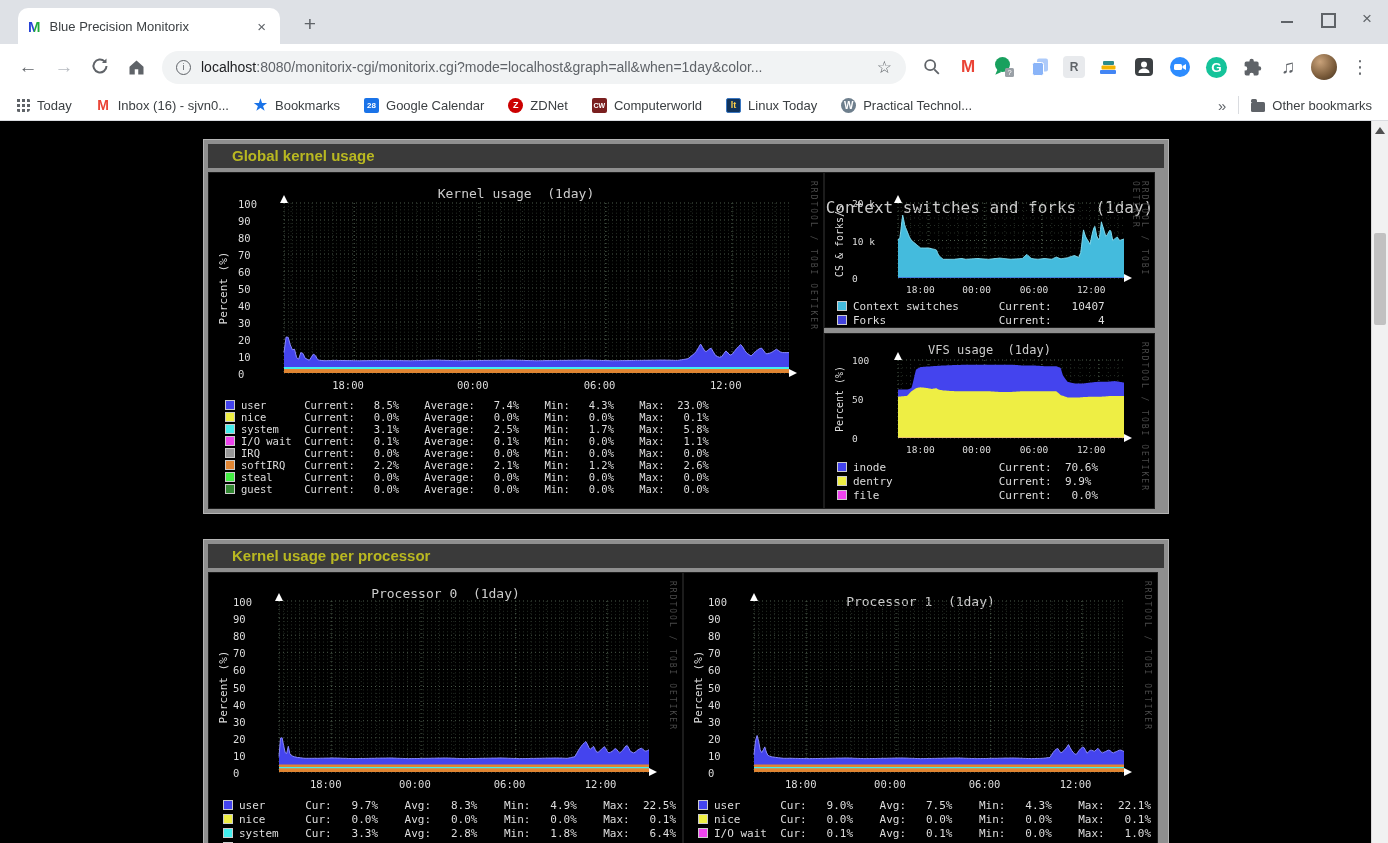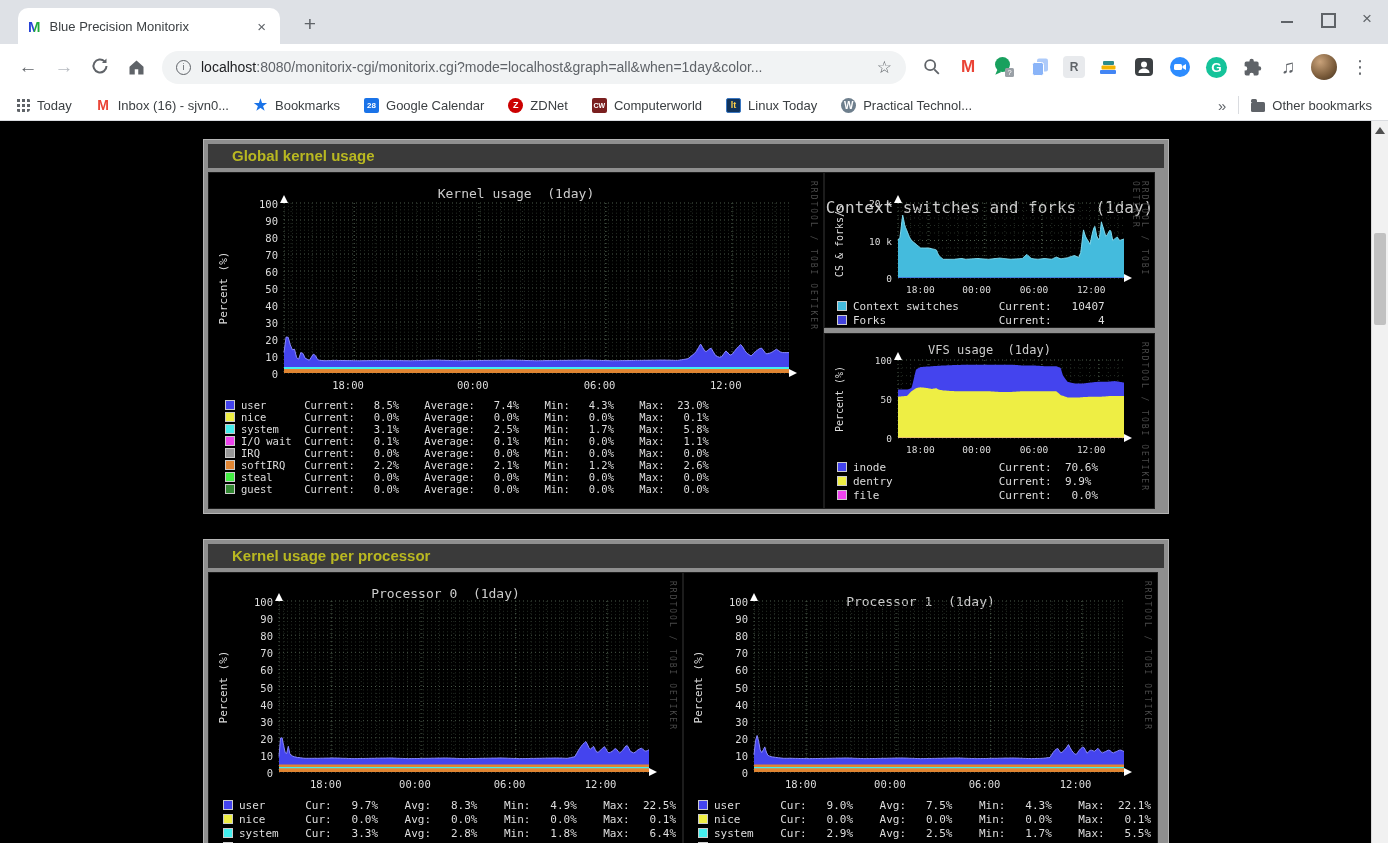--- a/index.html
+++ b/index.html
@@ -67,21 +67,21 @@
   .panel-row{display:flex;}
   .gcol{display:flex;flex-direction:column;gap:5px}
   .gpanel{position:relative;background:#000;border:1px solid #1c1c1c;
     font-family:"DejaVu Sans Mono",monospace;overflow:hidden;flex:0 0 auto}
   .g-title{position:absolute;left:0;width:100%;text-align:center;color:#ccc;white-space:pre}
   .g-ylabel{position:absolute;white-space:nowrap;color:#ddd;
     transform:translate(-50%,-50%) rotate(-90deg)}
   .g-watermark{position:absolute;right:5px;top:8px;writing-mode:vertical-rl;font-size:8px;
     letter-spacing:2px;color:#4a4a4a}
   .g-ylab,.g-xlab{position:absolute;color:#ddd}
-  .g-ylab{text-align:right;width:40px}
+  .g-ylab{width:40px}
   .g-xlab{text-align:left;width:44px}
   .g-legend{position:absolute;color:#ddd}
   .g-lrow{white-space:pre;display:flex;align-items:center}
   .g-sw{display:inline-block;width:10px;height:10px;border:1px solid #ccc;margin-right:6px;flex:0 0 auto}
   
   .scrollbar{position:absolute;right:0;top:121px;bottom:0;width:17px;background:#f1f1f1;
     border-left:1px solid #d8d8d8}
   .sb-up{position:absolute;top:6px;left:3px;width:0;height:0;border-left:5px solid transparent;
     border-right:5px solid transparent;border-bottom:7px solid #505050;cursor:pointer}
   .sb-thumb{position:absolute;top:112px;left:2px;width:12px;height:92px;background:#c1c1c1;
@@ -703,21 +703,20 @@
           <div class="g-ylab" style="left:24px;top:57.2px;font-size:10.5px">80</div>
           <div class="g-ylab" style="left:24px;top:40.1px;font-size:10.5px">90</div>
           <div class="g-ylab" style="left:24px;top:23.0px;font-size:10.5px">100</div>
           <div class="g-xlab" style="left:100.9px;top:205px;font-size:10.5px">18:00</div>
           <div class="g-xlab" style="left:190.1px;top:205px;font-size:10.5px">00:00</div>
           <div class="g-xlab" style="left:284.8px;top:205px;font-size:10.5px">06:00</div>
           <div class="g-xlab" style="left:375.8px;top:205px;font-size:10.5px">12:00</div>
           <div class="g-legend" style="left:14px;top:225px;font-size:11px">
             <div class="g-lrow" style="height:14px"><span class="g-sw" style="background:#4444ee"></span><span style="white-space:pre">user      Cur:   9.0%    Avg:   7.5%    Min:   4.3%    Max:  22.1%</span></div>
             <div class="g-lrow" style="height:14px"><span class="g-sw" style="background:#eeee44"></span><span style="white-space:pre">nice      Cur:   0.0%    Avg:   0.0%    Min:   0.0%    Max:   0.1%</span></div>
-            <div class="g-lrow" style="height:14px"><span class="g-sw" style="background:#44eeee"></span><span style="white-space:pre">system    Cur:   2.9%    Avg:   2.5%    Min:   1.7%    Max:   5.5%</span></div>
             <div class="g-lrow" style="height:14px"><span class="g-sw" style="background:#ee44ee"></span><span style="white-space:pre">I/O wait  Cur:   0.1%    Avg:   0.1%    Min:   0.0%    Max:   1.0%</span></div>
           </div>
         </div>
     </div>
   </div>
 </div>
 
 <div class="scrollbar">
   <span class="sb-up"></span>
   <span class="sb-thumb"></span>

